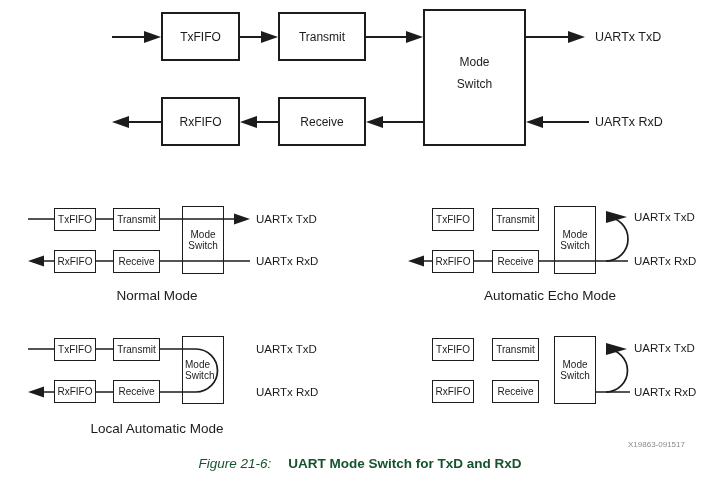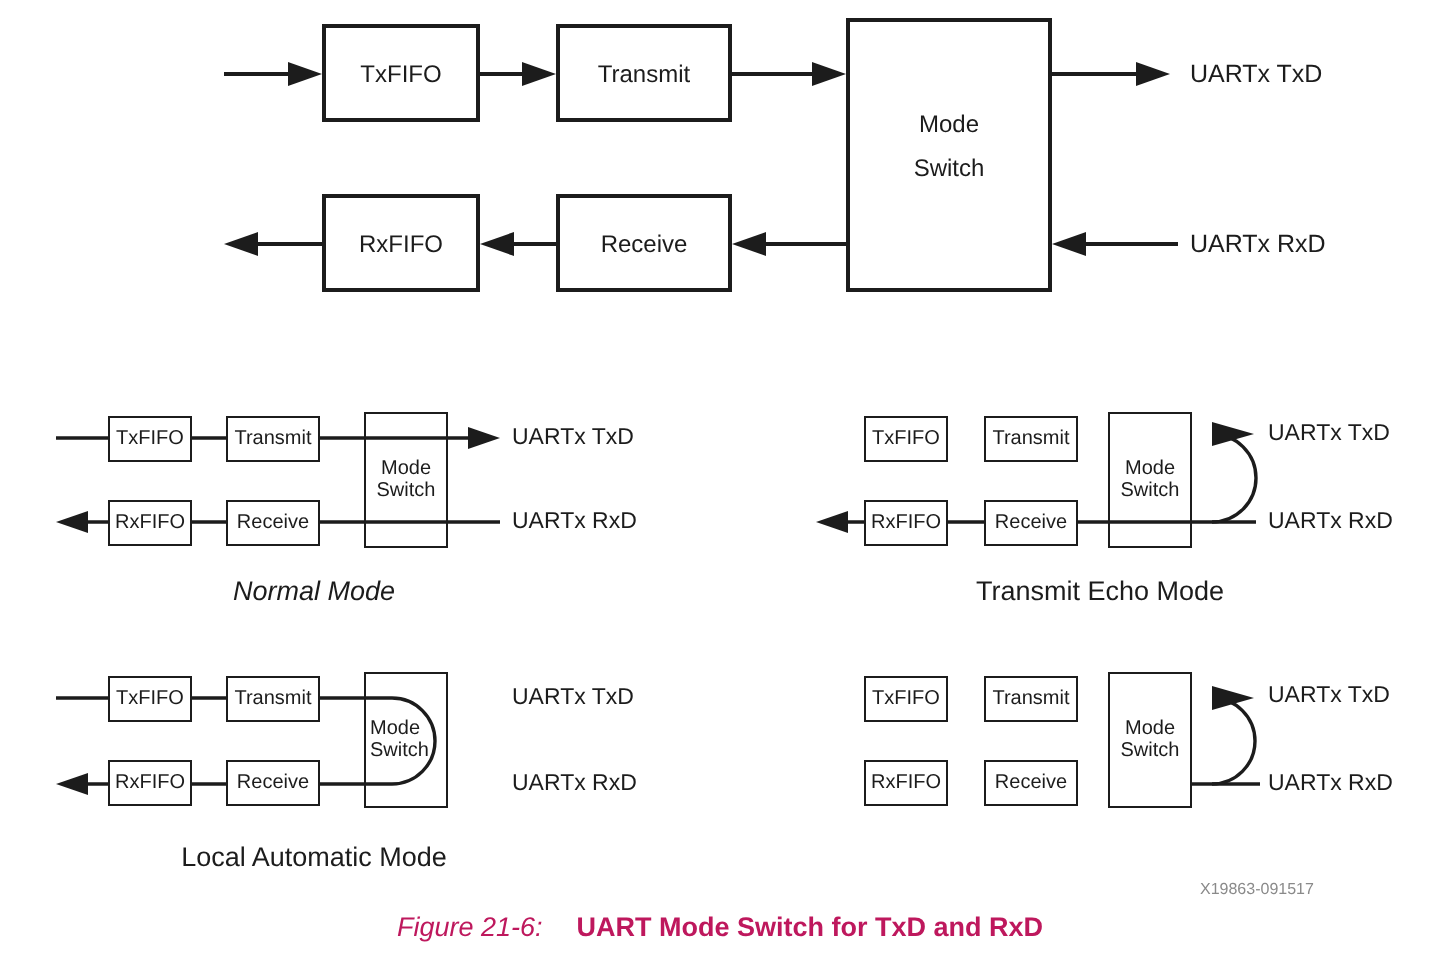--- a/index.html
+++ b/index.html
@@ -12,24 +12,24 @@
   .ms{flex-direction:column;line-height:11px;}
   .ms-top{flex-direction:column;line-height:22px;padding-bottom:9px;}
   .ms-left{align-items:flex-start;padding-left:2px;}
   .wires{position:absolute;left:0;top:0;z-index:3;pointer-events:none;}
   .w{stroke:#1c1c1c;stroke-width:1.7;fill:none;}
   .w2{stroke:#1c1c1c;stroke-width:2;fill:none;}
   .ah{fill:#1c1c1c;stroke:none;}
   .sig{position:absolute;font-size:11.5px;white-space:nowrap;transform:translateY(-50%);z-index:4;}
   .sig.big{font-size:12.5px;}
   .mtitle{position:absolute;width:200px;text-align:center;font-size:13.5px;z-index:4;}
-  .figcap{position:absolute;left:0;top:456px;width:720px;text-align:center;font-size:13.5px;color:#be185d;z-index:4;}
+  .figcap{position:absolute;left:0;top:456px;width:720px;text-align:center;font-size:13.5px;color:#14532d;z-index:4;}
   .figcap .flabel{font-style:italic;}
   .figcap .ftitle{font-weight:bold;margin-left:17px;}
-  .docnum{position:absolute;left:600px;top:440px;width:113px;text-align:left;font-size:8px;color:#8a8a8a;z-index:4;}
+  .docnum{position:absolute;left:600px;top:440px;width:113px;text-align:center;font-size:8px;color:#8a8a8a;z-index:4;}
 </style>
 </head>
 <body>
 
 <div class="stage">
 
   <div class="bx" style="left:161px;top:12px;width:79px;height:49px;">TxFIFO</div>
   <div class="bx" style="left:278px;top:12px;width:88px;height:49px;">Transmit</div>
   <div class="bx" style="left:161px;top:97px;width:79px;height:49px;">RxFIFO</div>
   <div class="bx" style="left:278px;top:97px;width:88px;height:49px;">Receive</div>
@@ -113,22 +113,22 @@
   <div class="sig big" style="left:595px;top:122px;">UARTx RxD</div>
   <div class="sig" style="left:256px;top:219px;">UARTx TxD</div>
   <div class="sig" style="left:256px;top:261px;">UARTx RxD</div>
   <div class="sig" style="left:634px;top:217px;">UARTx TxD</div>
   <div class="sig" style="left:634px;top:261px;">UARTx RxD</div>
   <div class="sig" style="left:256px;top:349px;">UARTx TxD</div>
   <div class="sig" style="left:256px;top:392px;">UARTx RxD</div>
   <div class="sig" style="left:634px;top:348px;">UARTx TxD</div>
   <div class="sig" style="left:634px;top:392px;">UARTx RxD</div>
 
-  <div class="mtitle" style="left:57px;top:288px;font-style:italic;">Normal Mode</div>
-  <div class="mtitle" style="left:450px;top:288px;">Transmit Echo Mode</div>
+  <div class="mtitle" style="left:57px;top:288px;">Normal Mode</div>
+  <div class="mtitle" style="left:450px;top:288px;">Automatic Echo Mode</div>
   <div class="mtitle" style="left:57px;top:421px;">Local Automatic Mode</div>
 
   <div class="figcap">
     <span class="flabel">Figure 21-6:</span><span class="ftitle">UART Mode Switch for TxD and RxD</span>
   </div>
   <div class="docnum">X19863-091517</div>
 
 </div>
 
 </body></html>

